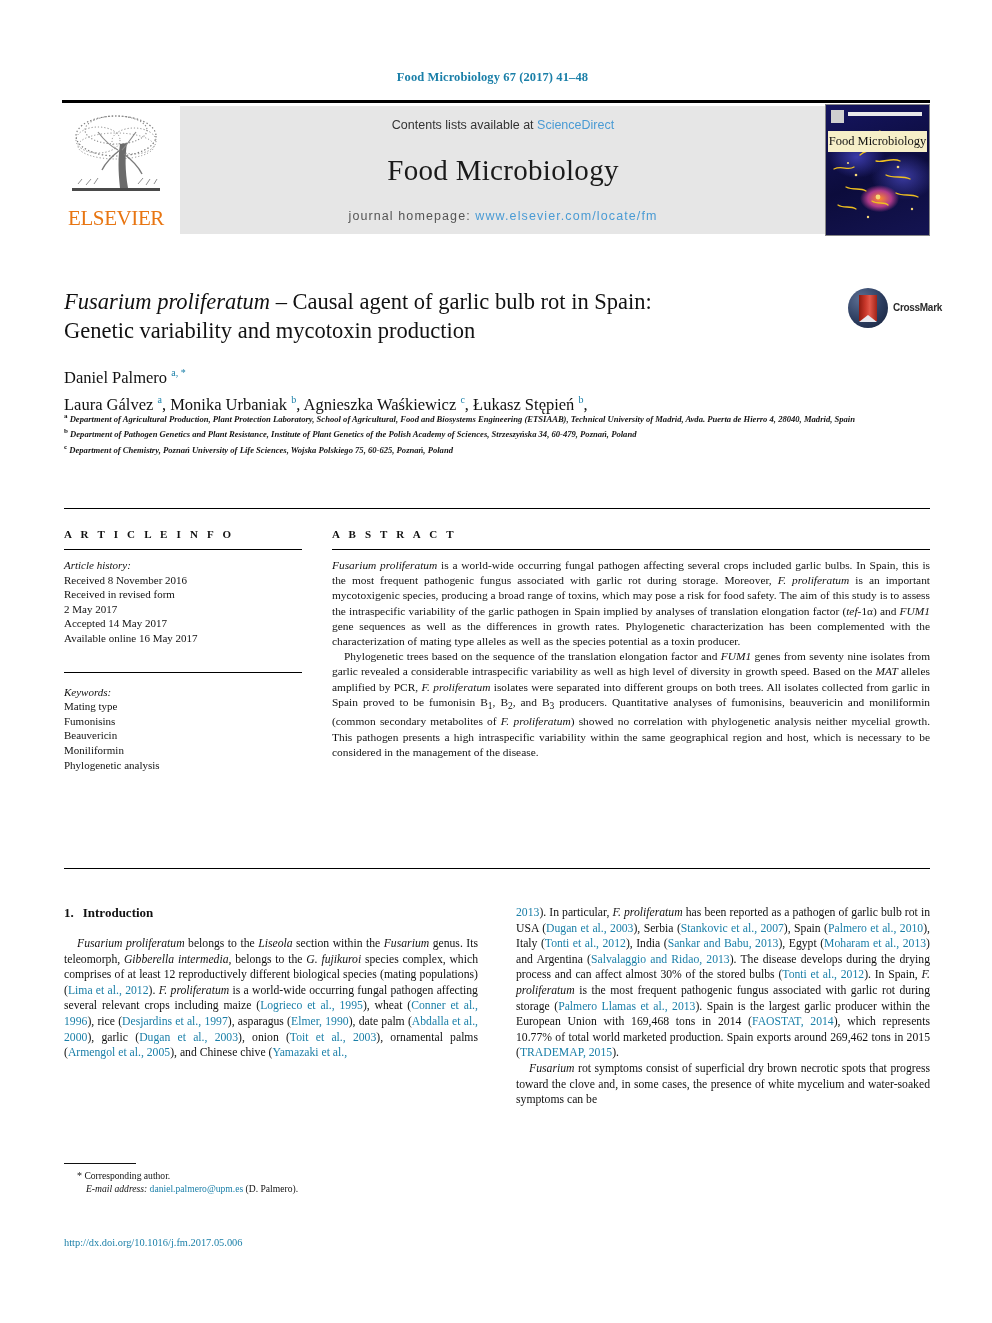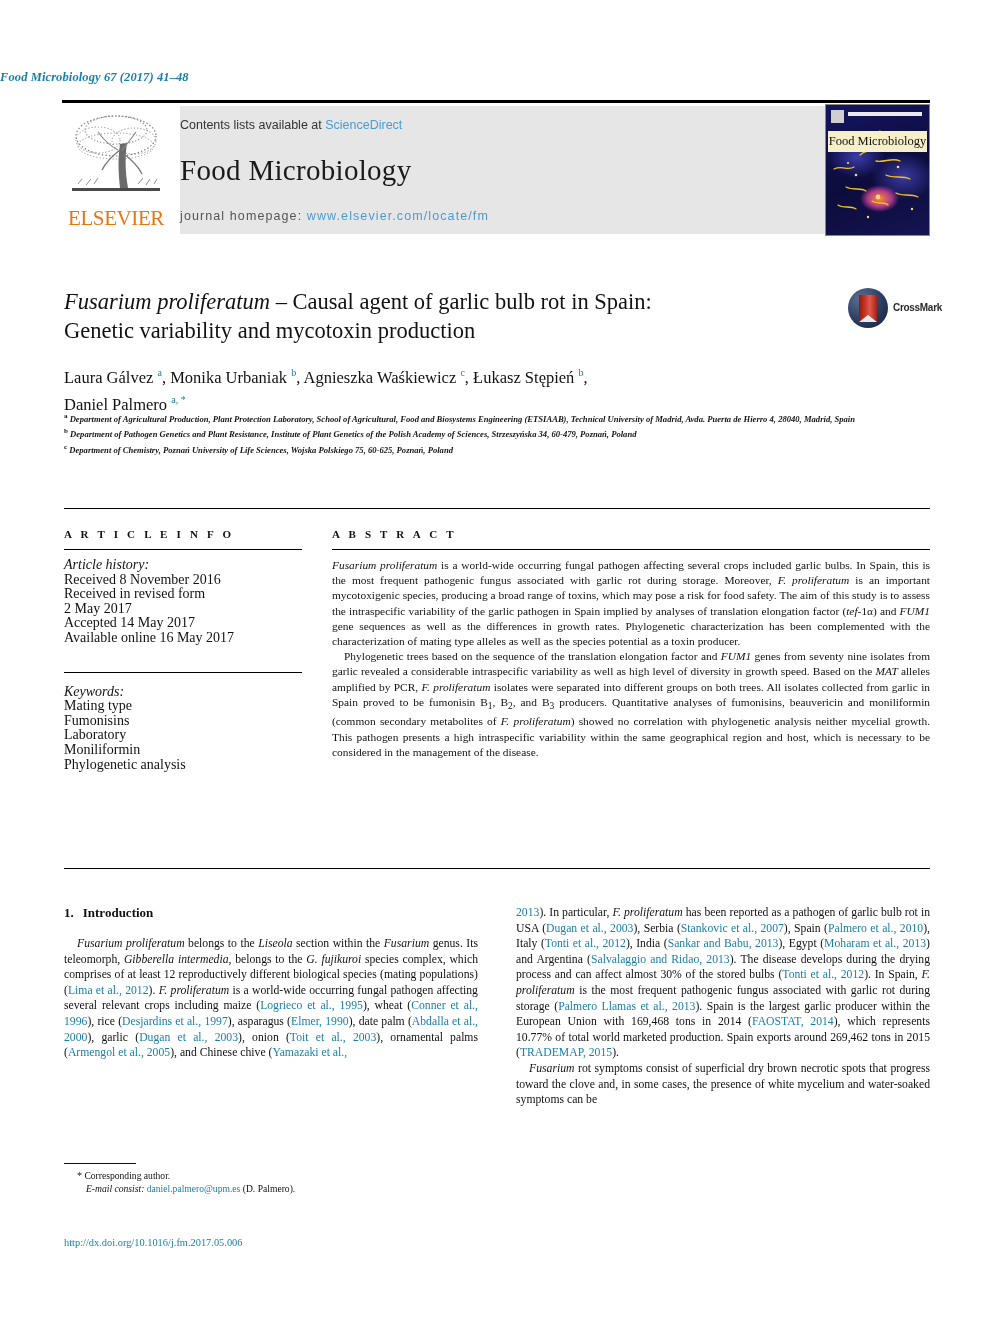--- a/index.html
+++ b/index.html
@@ -19,26 +19,25 @@
     position: absolute;
     left: 0; top: 0;
     width: 992px;
     height: 1323px;
   }
 
   
   .running-head {
     position: absolute;
     top: 70px; left: 0; right: 7px;
-    text-align: left;
+    text-align: center;
     font-size: 12.5px;
     font-weight: bold;
     color: #1a7fa8;
     letter-spacing: .1px;
-    font-style: italic;
   }
 
   
   .masthead {
     position: absolute;
     left: 62px; top: 100px;
     width: 868px;
     height: 138px;
   }
   .masthead-rule {
@@ -70,20 +69,21 @@
     font-size: 21px;
     letter-spacing: -0.4px;
     font-weight: normal;
   }
   .header-band {
     position: absolute;
     left: 118px; top: 6px;
     width: 646px;
     height: 128px;
     background: #e6e6e6;
+    text-align: center;
   }
   .contents-line {
     position: absolute;
     left: 0; right: 0; top: 12px;
     font-family: "Liberation Sans", sans-serif;
     font-size: 12.5px;
     color: #333;
   }
   .contents-line .sd {
     color: #4a9bd4;
@@ -259,21 +259,21 @@
     position: absolute;
     left: 0; top: 0;
     width: 238px;
   }
   .col-abs {
     position: absolute;
     left: 268px; top: 0;
     width: 598px;
   }
   .info-body {
-    font-size: 14px;
+    font-size: 11px;
     line-height: 14.6px;
     color: #111;
   }
   .info-body .lbl {
     font-style: italic;
   }
   .kw-block { margin-top: 12px; font-family: Liberation Serif, serif; }
   .abs-text {
     font-size: 11.4px;
     line-height: 15.2px;
@@ -434,22 +434,22 @@
   <div class="crossmark">
     <div class="cm-circle"></div>
     <div class="cm-book"></div>
     <div class="cm-notch"></div>
     <div class="cm-text">CrossMark</div>
   </div>
 
   <div class="title-area">
     <h1 class="paper-title"><em>Fusarium proliferatum</em><span> – Causal agent of garlic bulb rot in Spain:</span><br><span>Genetic variability and mycotoxin production</span></h1>
     <div class="authors">
+      <div>Daniel Palmero <sup>a, *</sup></div>
       <div>Laura Gálvez <sup>a</sup>, Monika Urbaniak <sup>b</sup>, Agnieszka Waśkiewicz <sup>c</sup>, Łukasz Stępień <sup>b</sup>,</div>
-      <div>Daniel Palmero <sup>a, *</sup></div>
     </div>
   </div>
 
   <div class="affils">
     <div class="affil-row"><sup>a</sup> <span>Department of Agricultural Production, Plant Protection Laboratory, School of Agricultural, Food and Biosystems Engineering (ETSIAAB), Technical University of Madrid, Avda. Puerta de Hierro 4, 28040, Madrid, Spain</span></div>
     <div class="affil-row"><sup>b</sup> <span>Department of Pathogen Genetics and Plant Resistance, Institute of Plant Genetics of the Polish Academy of Sciences, Strzeszyńska 34, 60-479, Poznań, Poland</span></div>
     <div class="affil-row"><sup>c</sup> <span>Department of Chemistry, Poznań University of Life Sciences, Wojska Polskiego 75, 60-625, Poznań, Poland</span></div>
   </div>
 
   <div class="rule-thin" style="left:64px; top:508px; width:866px;"></div>
@@ -465,21 +465,21 @@
         <div>Received in revised form</div>
         <div>2 May 2017</div>
         <div>Accepted 14 May 2017</div>
         <div>Available online 16 May 2017</div>
       </div>
       <hr class="hr-black" style="margin-top:26px;">
       <div class="info-body kw-block">
         <div class="lbl">Keywords:</div>
         <div>Mating type</div>
         <div>Fumonisins</div>
-        <div>Laboratory</div>
+        <div>Beauvericin</div>
         <div>Moniliformin</div>
         <div>Phylogenetic analysis</div>
       </div>
     </div>
 
     <div class="col-abs">
       <div class="sec-head">A B S T R A C T</div>
       <hr class="hr-black">
       <div class="abs-text">
         <p><em>Fusarium proliferatum</em> is a world-wide occurring fungal pathogen affecting several crops included garlic bulbs. In Spain, this is the most frequent pathogenic fungus associated with garlic rot during storage. Moreover, <em>F. proliferatum</em> is an important mycotoxigenic species, producing a broad range of toxins, which may pose a risk for food safety. The aim of this study is to assess the intraspecific variability of the garlic pathogen in Spain implied by analyses of translation elongation factor (<em>tef</em>-1α) and <em>FUM1</em> gene sequences as well as the differences in growth rates. Phylogenetic characterization has been complemented with the characterization of mating type alleles as well as the species potential as a toxin producer.</p>
@@ -501,21 +501,21 @@
     <div class="body-text">
       <p><span class="ref">2013</span>). In particular, <em>F. proliferatum</em> has been reported as a pathogen of garlic bulb rot in USA (<span class="ref">Dugan et al., 2003</span>), Serbia (<span class="ref">Stankovic et al., 2007</span>), Spain (<span class="ref">Palmero et al., 2010</span>), Italy (<span class="ref">Tonti et al., 2012</span>), India (<span class="ref">Sankar and Babu, 2013</span>), Egypt (<span class="ref">Moharam et al., 2013</span>) and Argentina (<span class="ref">Salvalaggio and Ridao, 2013</span>). The disease develops during the drying process and can affect almost 30% of the stored bulbs (<span class="ref">Tonti et al., 2012</span>). In Spain, <em>F. proliferatum</em> is the most frequent pathogenic fungus associated with garlic rot during storage (<span class="ref">Palmero Llamas et al., 2013</span>). Spain is the largest garlic producer within the European Union with 169,468 tons in 2014 (<span class="ref">FAOSTAT, 2014</span>), which represents 10.77% of total world marketed production. Spain exports around 269,462 tons in 2015 (<span class="ref">TRADEMAP, 2015</span>).</p>
       <p class="indent"><em>Fusarium</em> rot symptoms consist of superficial dry brown necrotic spots that progress toward the clove and, in some cases, the presence of white mycelium and water-soaked symptoms can be</p>
     </div>
   </div>
 
   <div class="footnote">
     <div class="fn-rule"></div>
     <div class="fn-text">
       <div class="fn-indent"><span class="star">*</span> <span>Corresponding author.</span></div>
-      <div class="fn-indent" style="padding-left:22px;"><span class="em">E-mail consist:</span> <span class="ref">daniel.palmero@upm.es</span> <span>(D. Palmero).</span></div>
+      <div class="fn-indent" style="padding-left:22px;"><span class="em">E-mail address:</span> <span class="ref">daniel.palmero@upm.es</span> <span>(D. Palmero).</span></div>
     </div>
   </div>
 
   <div class="imprint">
     <div class="doi">http://dx.doi.org/10.1016/j.fm.2017.05.006</div>
   </div>
 
 </div>
 
 </body></html>

